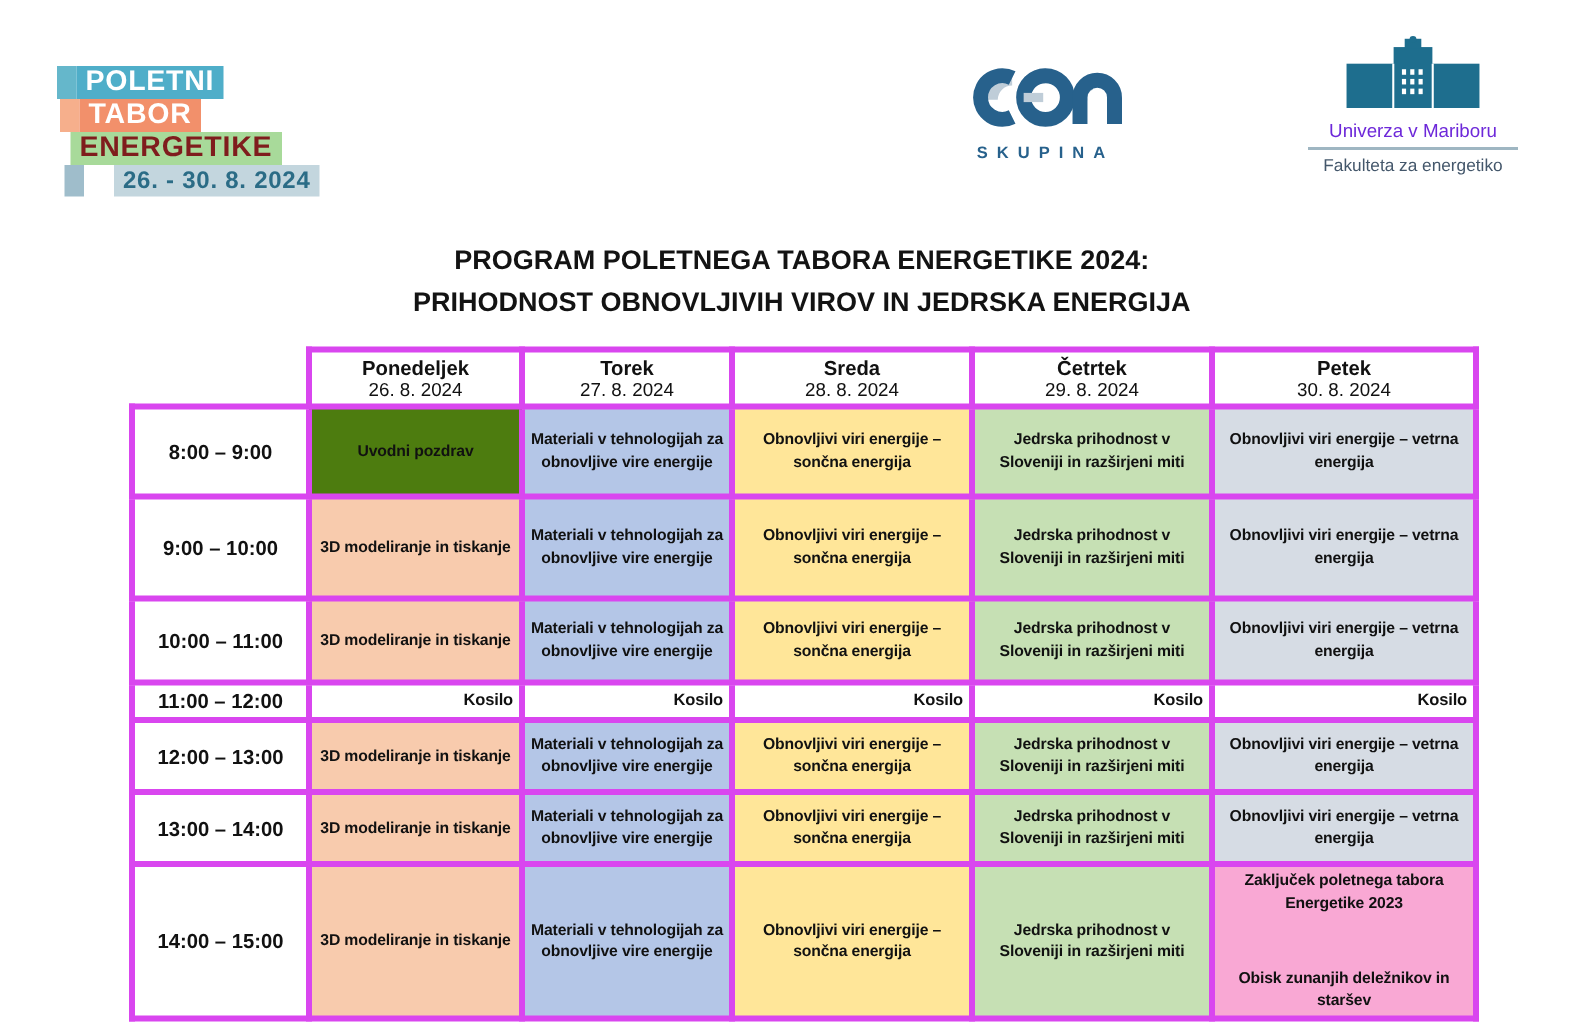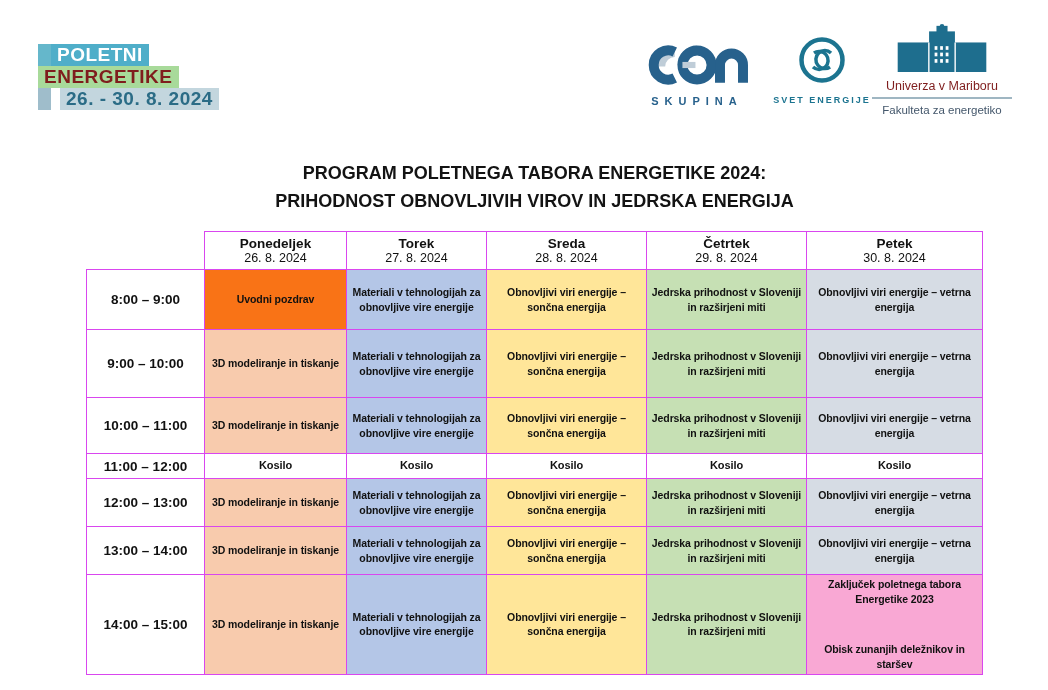--- a/index.html
+++ b/index.html
@@ -18,61 +18,65 @@
   .logo-row:nth-child(3) .logo-block{margin-left:9px;}
   .logo-row:nth-child(4) .logo-sq{margin-left:5px;}
   .logo-row:nth-child(4) .logo-block{font-size:16px;}
 
   
   .gen-logo{position:absolute;left:637px;top:42px;width:120px;text-align:center;}
   .gen-word{margin-top:3px;font-size:11px;font-weight:bold;letter-spacing:6px;color:#27618C;}
   .svet-logo{position:absolute;left:770px;top:36px;width:104px;text-align:center;}
   .svet-word{margin-top:7px;font-size:9px;font-weight:bold;letter-spacing:2px;color:#1C7490;}
   .um-logo{position:absolute;left:872px;top:24px;width:140px;text-align:center;}
-  .um-name{margin-top:3px;font-size:12.5px;color:#7f1d1d;}
+  .um-name{margin-top:3px;font-size:12.5px;color:#6d28d9;}
   .um-line{height:2px;background:#9FB6C2;margin:4px 0 5px 0;}
   .um-fac{font-size:11.5px;color:#44576B;}
 
   
   .title{position:absolute;left:86px;top:160px;width:897px;text-align:center;
          font-weight:bold;font-size:18px;line-height:1.55;color:#131313;}
 
   
   .sched{position:absolute;left:86px;top:231px;}
   table{border-collapse:collapse;table-layout:fixed;width:896px;}
   col.c-time{width:118px;} col.c-d1{width:142px;} col.c-d2{width:140px;}
   col.c-d3{width:160px;} col.c-d4{width:160px;} col.c-d5{width:176px;}
-  th,td{border:1px solid #d946ef;text-align:center;vertical-align:middle;padding:2px 4px;}
+  th,td{border:4px solid #d946ef;text-align:center;vertical-align:middle;padding:2px 4px;}
   th.corner{border:none;background:#fff;}
   thead tr{height:38px;}
   th{background:#fff;font-weight:normal;}
   .day{display:block;font-weight:bold;font-size:13.5px;}
   .date{display:block;font-weight:normal;font-size:12.5px;}
   td.time{background:#fff;font-weight:bold;font-size:13.5px;white-space:nowrap;}
   td.cell{font-size:10.5px;font-weight:bold;line-height:1.4;letter-spacing:-.1px;}
   .ct{display:block;}
   .cs{display:block;font-weight:bold;margin-top:36px;}
   tbody tr:nth-child(1){height:60px;}
   tbody tr:nth-child(2){height:68px;}
   tbody tr:nth-child(3){height:56px;}
   tbody tr:nth-child(4){height:25px;}
-  tbody tr:nth-child(4) td.cell{font-size:11px;}
+  tbody tr:nth-child(4) td.cell{font-size:11px;text-align:right;}
   tbody tr:nth-child(5){height:48px;}
   tbody tr:nth-child(6){height:48px;}
   tbody tr:nth-child(7){height:67px;}
 </style>
 </head>
 <body>
 
 <div class="page">
 
   <div class="camp-logo" id="camp-logo">
       <div class="logo-row">
         <span class="logo-sq" style="background: rgb(101, 183, 203);"></span>
         <span class="logo-block" style="background: rgb(79, 174, 201); color: rgb(255, 255, 255);">POLETNI</span>
+      </div>
+      <div class="logo-row">
+        <span class="logo-sq" style="background: rgb(246, 175, 140);"></span>
+        <span class="logo-block" style="background: rgb(242, 144, 107); color: rgb(255, 255, 255);">TABOR</span>
       </div>
       <div class="logo-row">
         <span class="logo-block" style="background: rgb(168, 218, 154); color: #7f1d1d;">ENERGETIKE</span>
       </div>
       <div class="logo-row">
         <span class="logo-sq" style="background: rgb(159, 189, 203);"></span>
         <span class="logo-block" style="background: rgb(195, 214, 222); color: rgb(43, 108, 134);">26. - 30. 8. 2024</span>
       </div>
     </div>
 
@@ -82,28 +86,20 @@
       <path d="M66 11 A19 19 0 0 0 47 30" stroke="#BFCDD8" stroke-width="13" fill="none"></path>
       <path d="M96 34 A15 15 0 0 1 105 17" stroke="#BFCDD8" stroke-width="13" fill="none"></path>
       <path d="M37 13 A19 19 0 1 0 37 47" stroke="#27618C" stroke-width="13" fill="none"></path>
       <circle cx="66" cy="30" r="19" stroke="#27618C" stroke-width="13" fill="none"></circle>
       <rect x="47" y="26" width="17" height="8" fill="#BFCDD8"></rect>
       <path d="M96 53 V30 A15 15 0 0 1 126 30 V53" stroke="#27618C" stroke-width="13" fill="none"></path>
     </svg>
     <div class="gen-word">SKUPINA</div>
   </div>
 
-  <div class="svet-logo">
-    <svg width="48" height="48" viewBox="0 0 48 48">
-      <circle cx="24" cy="24" r="20.5" stroke="#1C7490" stroke-width="4.5" fill="none"></circle>
-      <path d="M16 17 a9 9 0 1 1 -1 14" stroke="#1C7490" stroke-width="3.5" fill="none"></path>
-      <path d="M32 31 a9 9 0 1 1 1 -14" stroke="#1C7490" stroke-width="3.5" fill="none"></path>
-    </svg>
-    <div class="svet-word">SVET ENERGIJE</div>
-  </div>
 
   <div class="um-logo">
     <svg width="92" height="48" viewBox="0 0 96 52">
       <g fill="#1E6E8E">
         <rect x="0" y="20" width="96" height="32"></rect>
         <rect x="34" y="8" width="28" height="44"></rect>
         <rect x="42" y="2" width="12" height="7"></rect>
         <circle cx="48" cy="2.5" r="2.5"></circle>
       </g>
       <g fill="#ffffff">
@@ -161,21 +157,21 @@
             </th>
             <th>
               <span class="day">Petek</span>
               <span class="date">30. 8. 2024</span>
             </th>
           </tr>
       </thead>
       <tbody id="schedule-body">
           <tr>
             <td class="time">8:00 – 9:00</td>
-            <td class="cell" style="background: #f97316; margin-left: 28px;">
+            <td class="cell" style="background: #4d7c0f; margin-left: 28px;">
               <span class="ct">Uvodni pozdrav</span>
             </td>
             <td class="cell" style="background: rgb(180, 198, 231);">
               <span class="ct">Materiali v tehnologijah za obnovljive vire energije</span>
             </td>
             <td class="cell" style="background: rgb(255, 230, 153);">
               <span class="ct">Obnovljivi viri energije – sončna energija</span>
             </td>
             <td class="cell" style="background: rgb(198, 224, 180);">
               <span class="ct">Jedrska prihodnost v Sloveniji in razširjeni miti</span>

